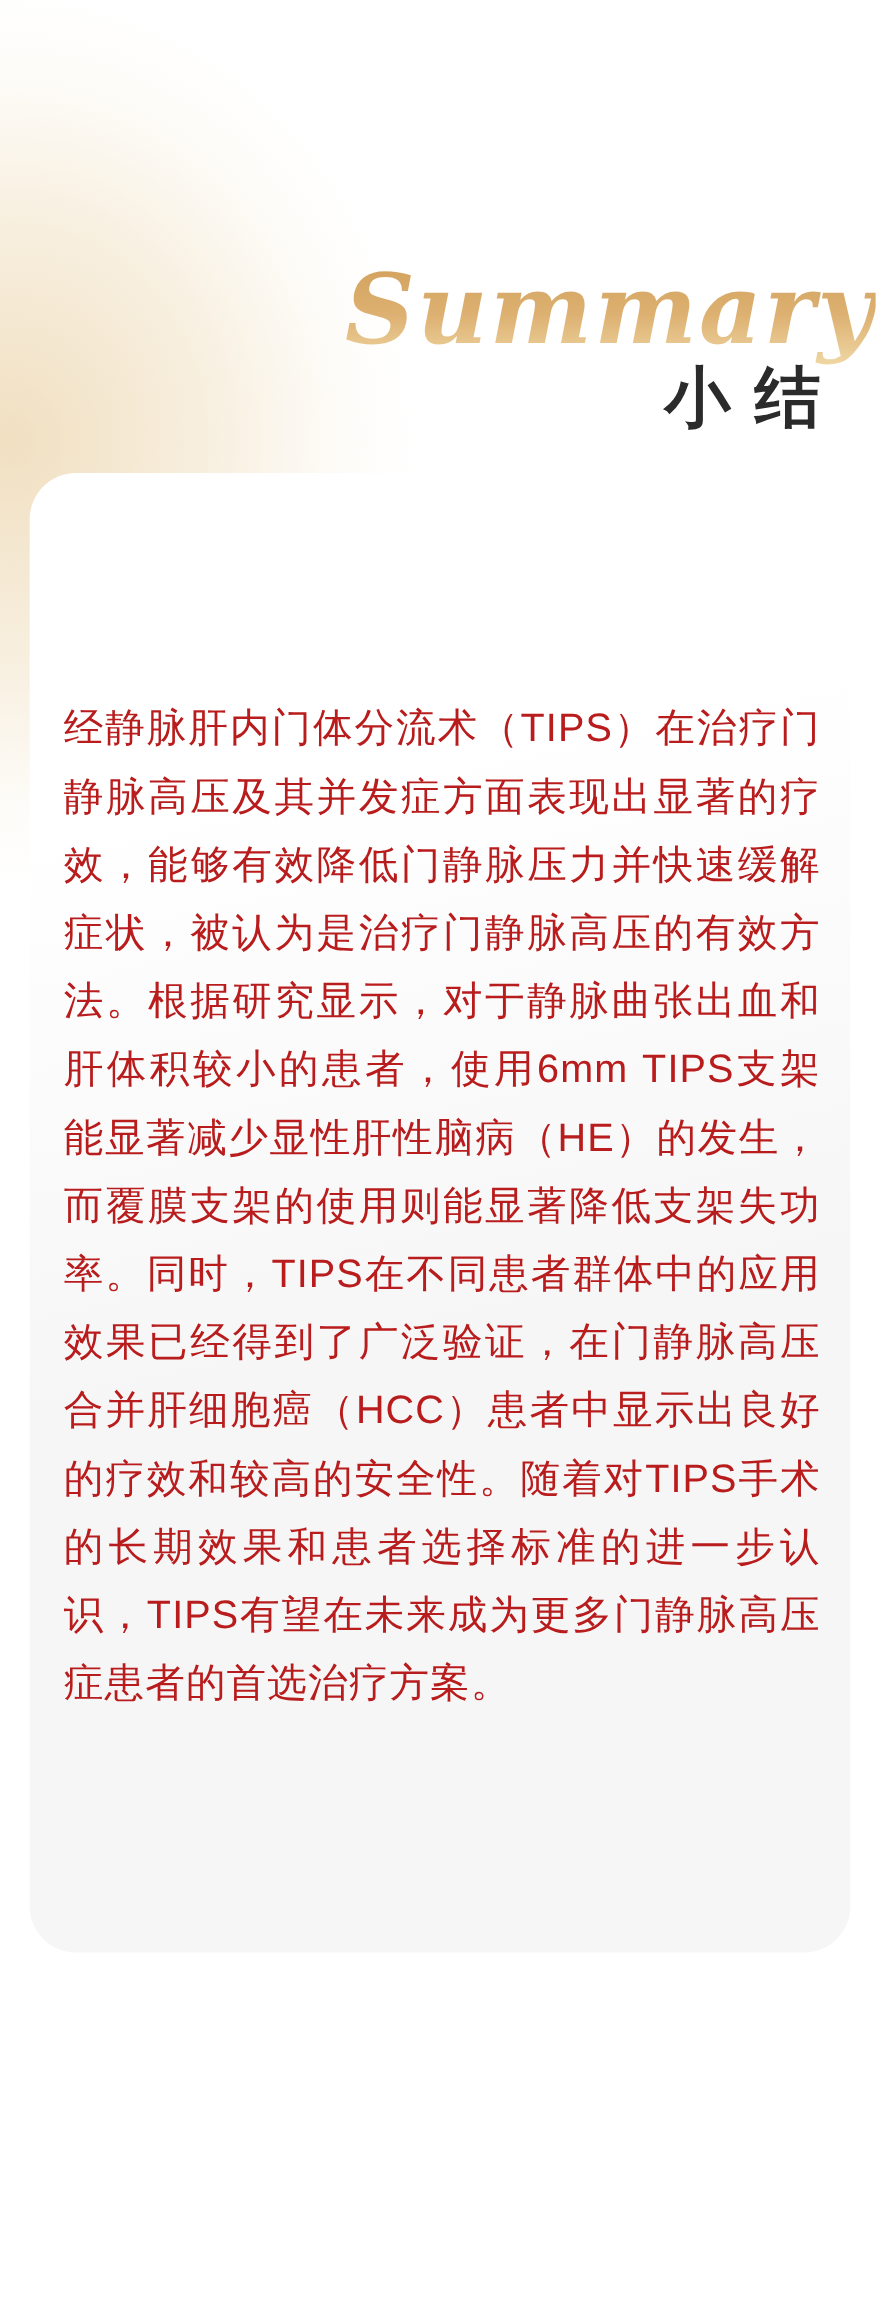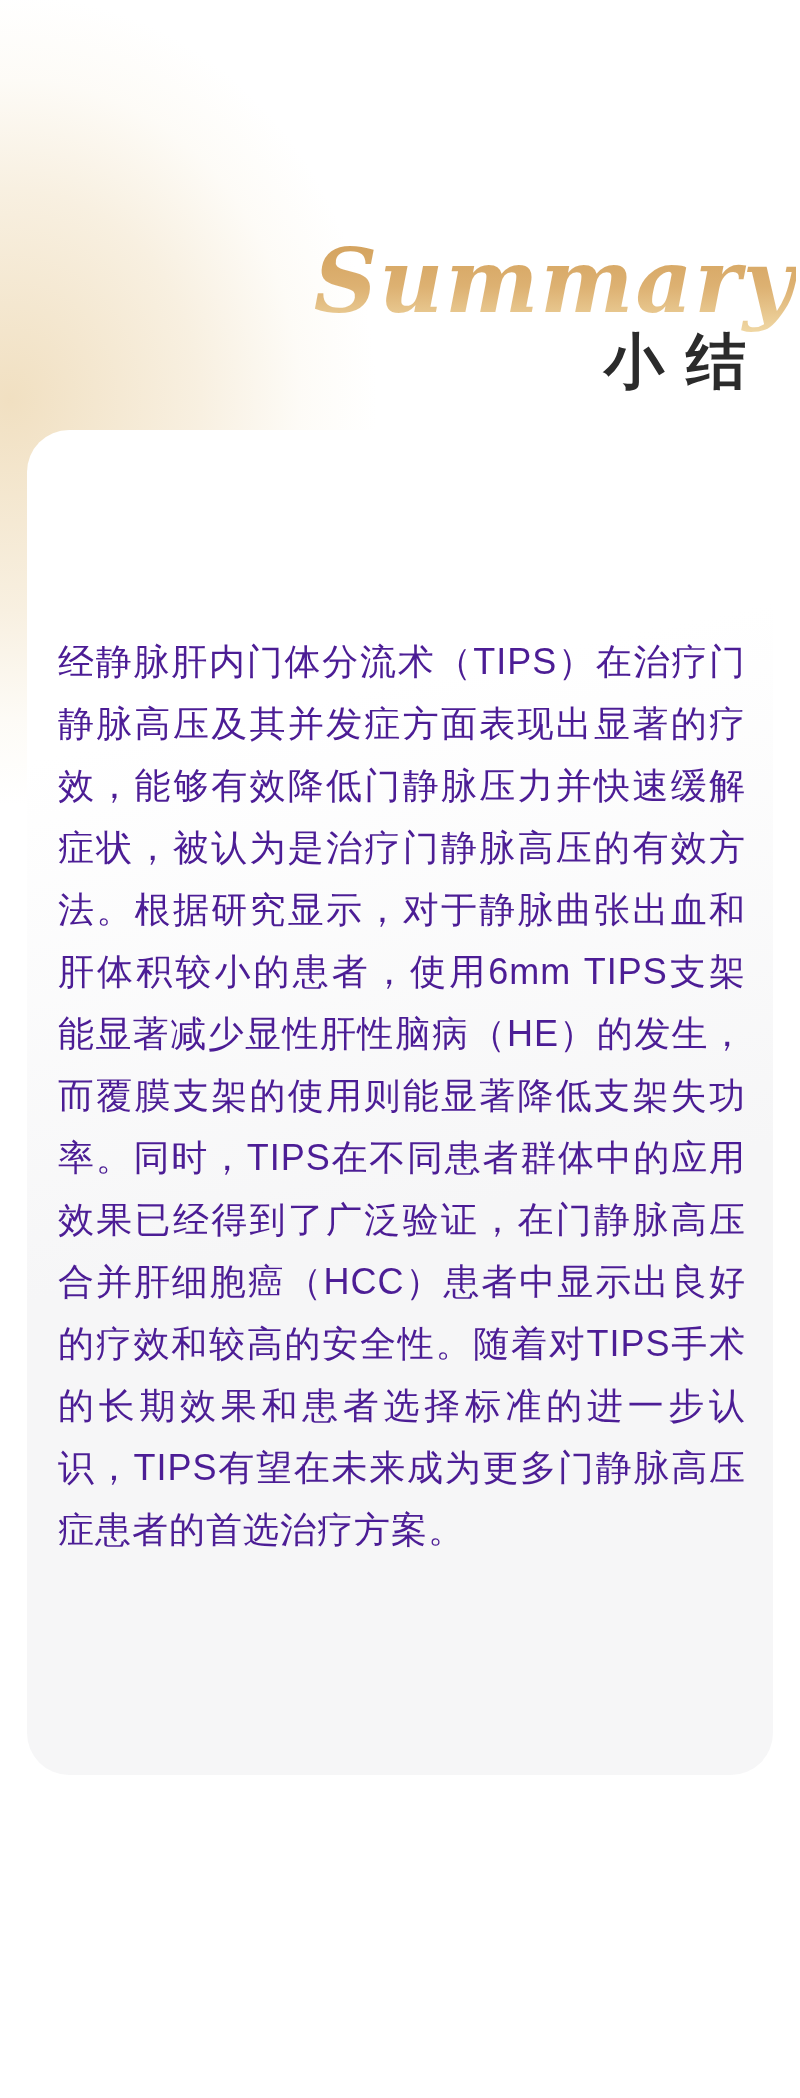--- a/index.html
+++ b/index.html
@@ -78,21 +78,21 @@
   }
 
   .summary-paragraph {
     position: absolute;
     left: 58px;
     top: 631px;
     width: 688px;
     font-size: 36px;
     line-height: 62px;
     letter-spacing: 1px;
-    color: #4c1d95;
+    color: #b91c1c;
     text-align: justify;
     text-justify: inter-ideograph;
   }
 </style>
 </head>
 <body>
 
 <div class="page">
 
   <div class="corner-glow"></div>

